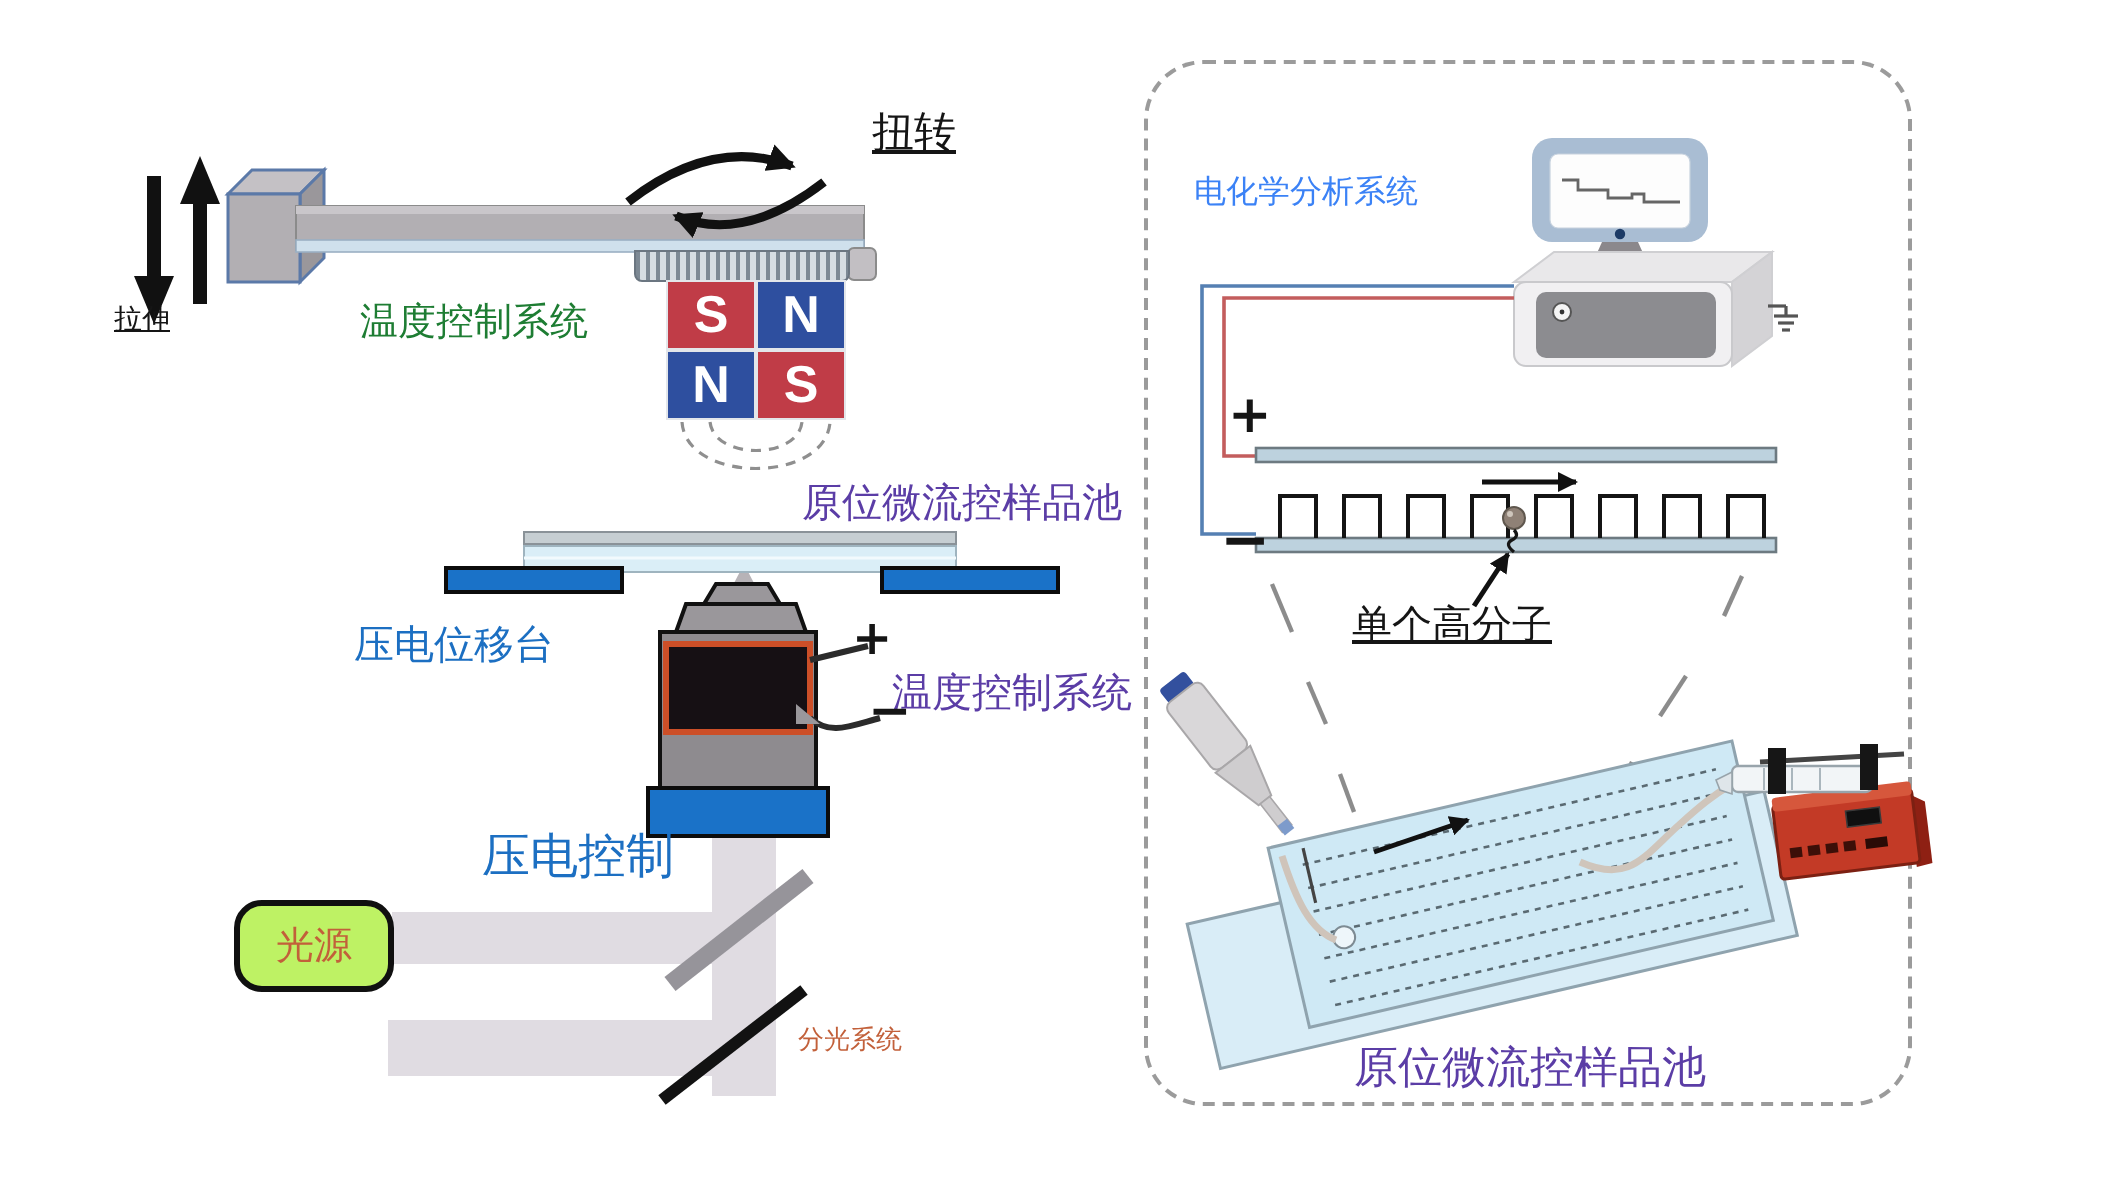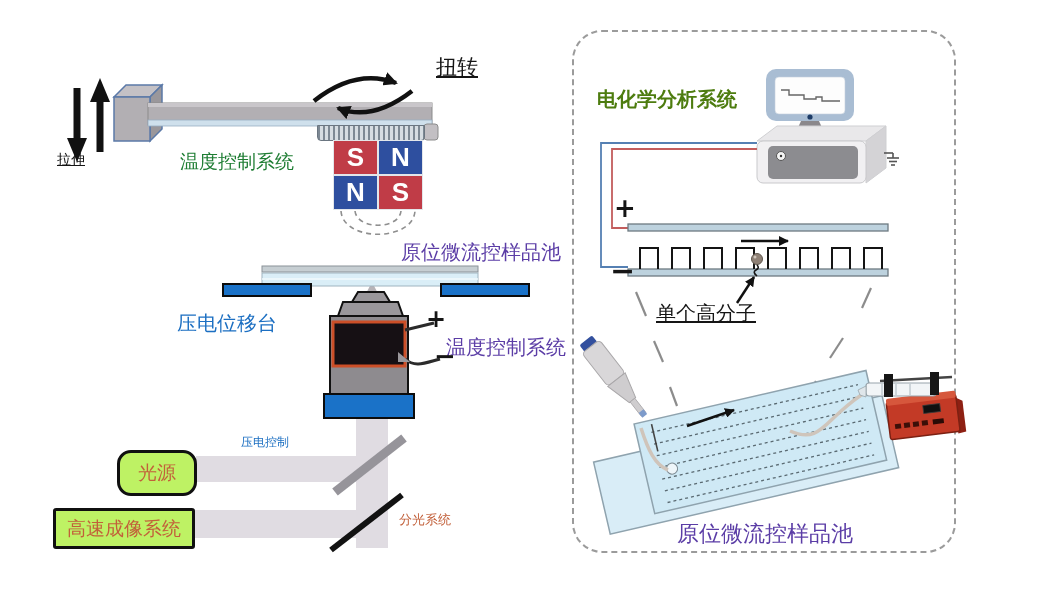--- a/index.html
+++ b/index.html
@@ -3,21 +3,21 @@
 <meta charset="utf-8">
 <style>
   html,body{margin:0;padding:0;background:#fff;}
   .stage{position:relative;width:1054px;height:599px;background:#ffffff;overflow:hidden;
          font-family:"Liberation Sans","DejaVu Sans",sans-serif;}
   .stage svg{position:absolute;left:0;top:0;}
   .lbl{position:absolute;white-space:nowrap;line-height:1.1;}
   .green{color:#1e7d33;font-size:19px;}
   .blue{color:#1c6fc2;font-size:19px;margin-top:12px;}
   .purple{color:#5b3da6;font-size:19px;}
-  .red{color:#4d7c0f;font-size:20px;font-weight:bold;}
+  .red{color:#3b82f6;font-size:16px;font-weight:normal;}
   .orange{color:#c2603a;font-size:19px;}
   .black{color:#151515;font-size:20px;text-decoration:underline;}
   .sign{color:#151515;font-weight:bold;font-family:"DejaVu Sans",sans-serif;}
   .dashedPanel{position:absolute;left:572px;top:30px;width:384px;height:523px;
                border:2px dashed #9b9b9b;border-radius:30px;box-sizing:border-box;}
   .box{position:absolute;background:#bef264;border:3px solid #101010;display:flex;
        align-items:center;justify-content:center;box-sizing:border-box;}
   .box-light{left:117px;top:450px;width:80px;height:46px;border-radius:14px;}
   .box-cam{left:53px;top:508px;width:142px;height:41px;border-radius:3px;}
   .ribbed{position:absolute;left:317px;top:125px;width:108px;height:16px;
@@ -211,34 +211,31 @@
   <div class="magGrid">
     <div class="magCell" style="background:#c03c47;">S</div>
     <div class="magCell" style="background:#2e4f9f;">N</div>
     <div class="magCell" style="background:#2e4f9f;">N</div>
     <div class="magCell" style="background:#c03c47;">S</div>
   </div>
 
   <div class="box box-light">
     <span class="orange">光源</span>
   </div>
-  <div class="box box-cam">
-    <span class="orange">高速成像系统</span>
-  </div>
 
   <div class="lbl black" style="left:57px;top:152px;font-size:14px;">拉伸</div>
   <div class="lbl black" style="left:436px;top:55px;font-size:21px;">扭转</div>
   <div class="lbl green" style="left:180px;top:152px;">温度控制系统</div>
   <div class="lbl purple" style="left:401px;top:241px;font-size:20px;">原位微流控样品池</div>
   <div class="lbl blue" style="left:177px;top:300px;font-size:20px;">压电位移台</div>
   <div class="lbl purple" style="left:446px;top:336px;font-size:20px;">温度控制系统</div>
   <div class="lbl sign" style="left:426px;top:306px;font-size:24px;">+</div>
   <div class="lbl sign" style="left:434px;top:342px;font-size:26px;">−</div>
-  <div class="lbl blue" style="left:241px;top:424px;font-size:12px;">压电控制</div>
+  <div class="lbl blue" style="left:241px;top:404px;font-size:24px;">压电控制</div>
   <div class="lbl orange" style="left:399px;top:513px;font-size:13px;">分光系统</div>
 
   <div class="lbl red" style="left:597px;top:88px;">电化学分析系统</div>
   <div class="lbl sign" style="left:614px;top:194px;font-size:26px;">+</div>
   <div class="lbl sign" style="left:610px;top:254px;font-size:30px;">−</div>
-  <div class="lbl black" style="left:656px;top:302px;font-size:20px;text-align:center;">单个高分子</div>
+  <div class="lbl black" style="left:676px;top:302px;font-size:20px;text-align:center;">单个高分子</div>
   <div class="lbl purple" style="left:677px;top:522px;font-size:22px;">原位微流控样品池</div>
 
 </div>
 
 </body></html>

